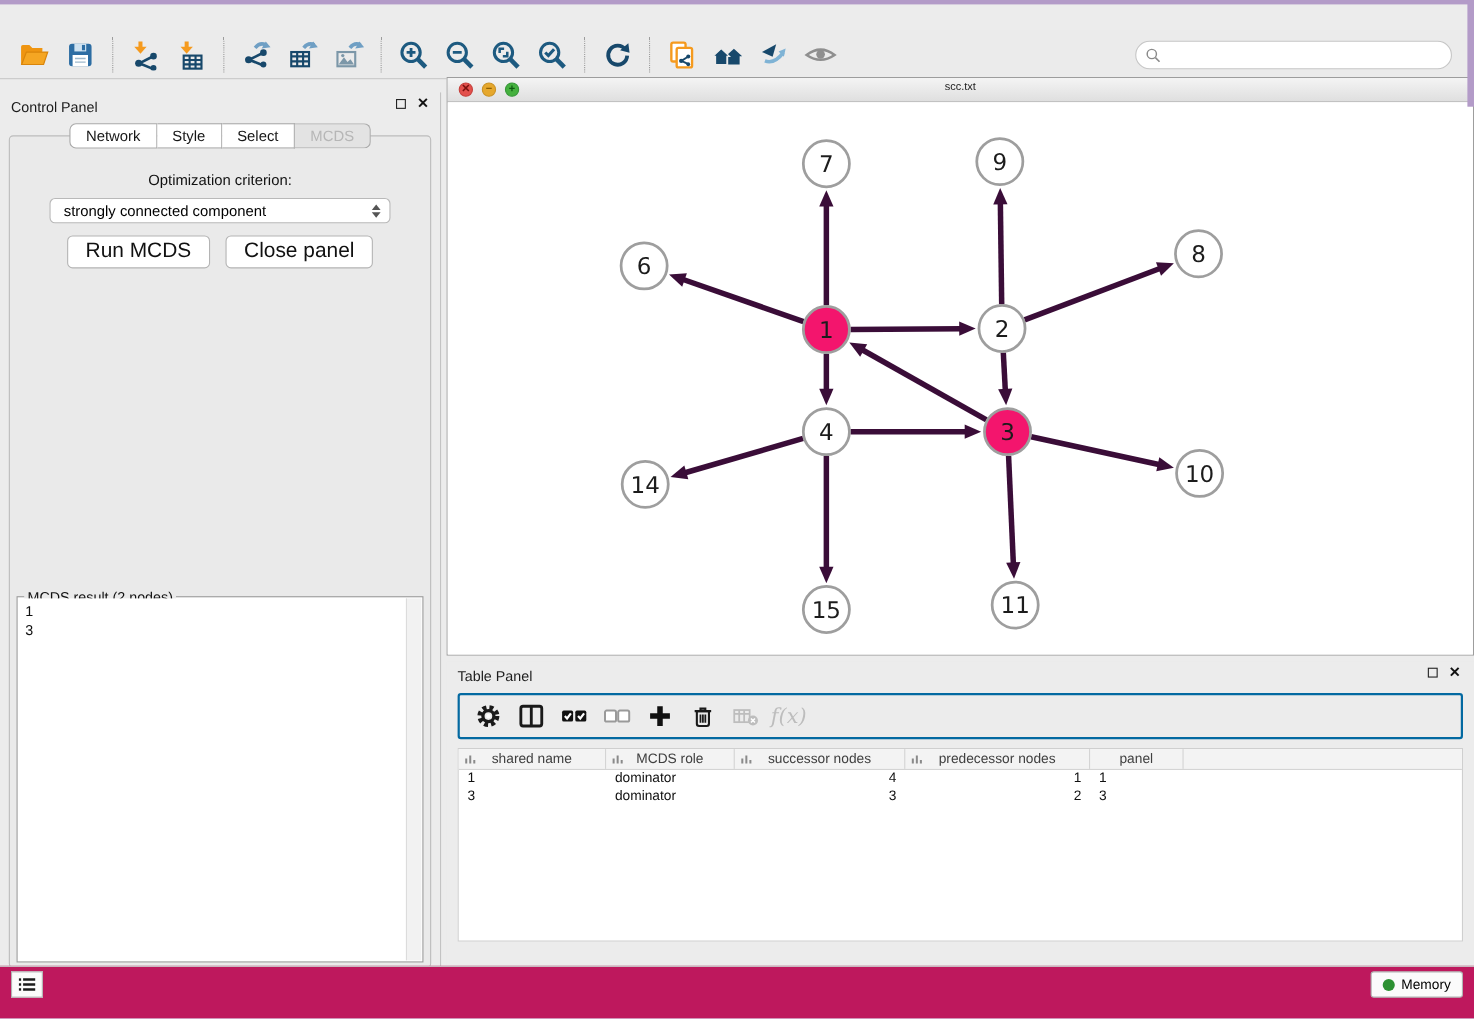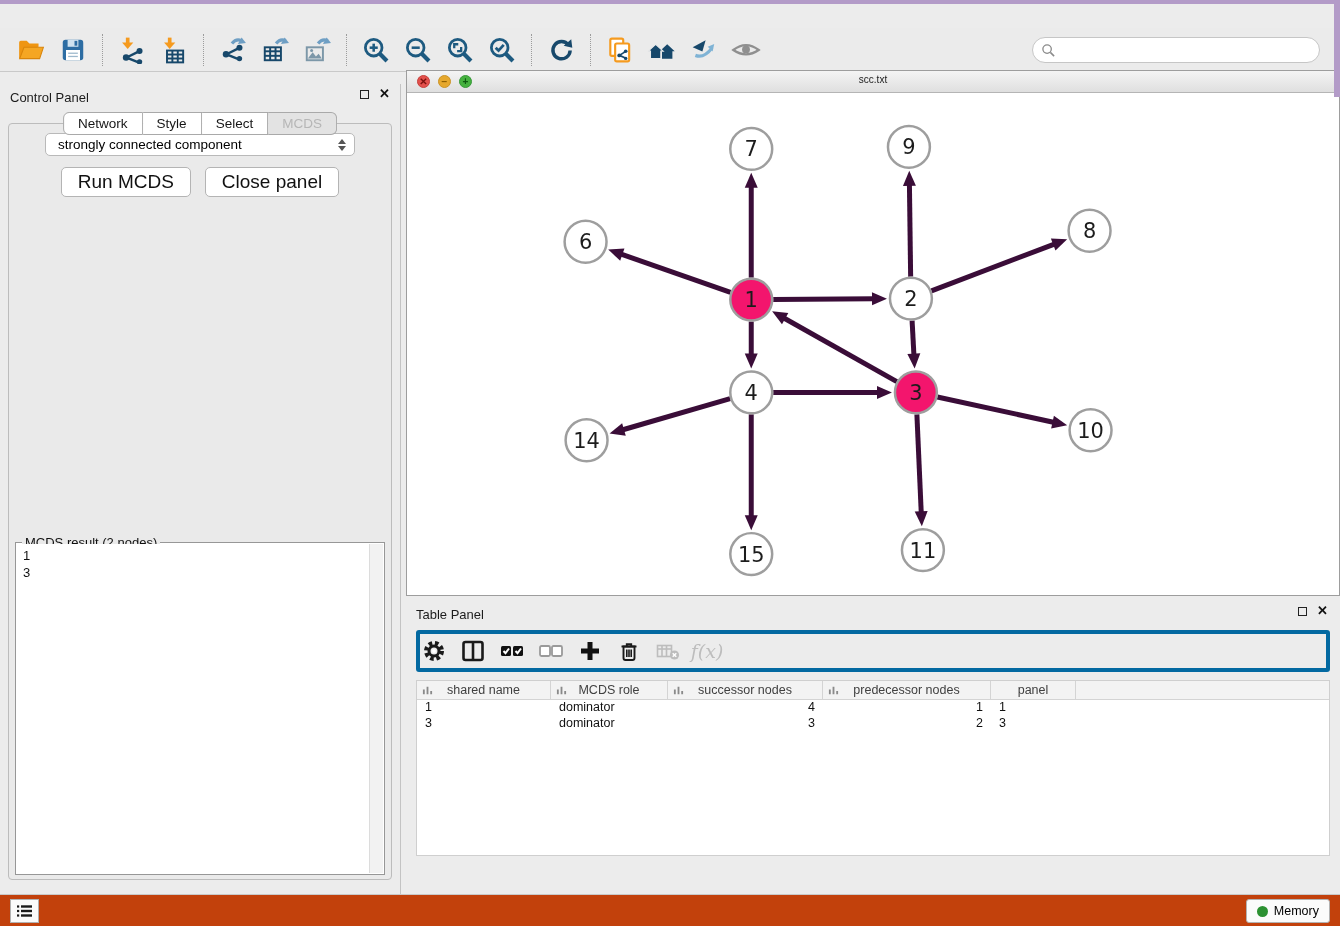--- a/index.html
+++ b/index.html
@@ -56,35 +56,35 @@
   #netwin { position:absolute; left:406px; top:66px; right:0; height:526px; border:1px solid #9d9d9d; background:#fff; }
   #net-titlebar { height:22px; background:linear-gradient(#f4f4f4,#dfdfdf); border-bottom:1px solid #b5b5b5; position:relative; }
   #net-title { position:absolute; left:0; right:0; top:3px; text-align:center; font-size:10px; color:#222; }
   .net-tl { position:absolute; top:4px; display:flex; gap:8px; left:10px; }
   .net-tl .tl { width:13px; height:13px; font-size:10px; font-weight:700; line-height:12px; cursor:pointer; }
   #graph-wrap { position:absolute; left:0; right:0; top:22px; bottom:0; background:#fff; overflow:hidden; }
   #graph-svg { width:100%; height:100%; display:block; }
 
   
   #tpanel { position:absolute; left:406px; top:597px; right:0; height:293px; background:#ececec; }
-  #tp-toolbar { position:absolute; left:10px; right:10px; top:29px; height:42px; border:4px solid #0369a1; border-radius:3px; display:flex; align-items:center; }
+  #tp-toolbar { position:absolute; left:10px; right:10px; top:29px; height:42px; border:2px solid #0369a1; border-radius:3px; display:flex; align-items:center; padding-left:12px; }
   .tpicon { width:28px; height:28px; margin-right:11px; display:flex; align-items:center; justify-content:center; cursor:pointer; }
   .fx-label { font-family:"DejaVu Serif", serif; font-style:italic; font-size:19px; color:#bdbdbd; }
   #tp-table { position:absolute; left:10px; right:10px; top:79px; height:176px; background:#fff; border:1px solid #cfcfcf; }
   .thead { display:flex; height:19px; background:#f3f3f3; border-bottom:1px solid #d4d4d4; }
   .th { position:relative; border-right:1px solid #d4d4d4; font-size:12.5px; color:#404040; display:flex; align-items:center; justify-content:center; }
   .th svg { position:absolute; left:5px; top:4px; }
   .trow { display:flex; height:16px; }
   .tc { font-size:12.5px; color:#111; padding:0 8px; overflow:hidden; white-space:nowrap; }
   .c0 { width:134px; } .c1 { width:117px; } .c2 { width:155px; text-align:right; } .c3 { width:168px; text-align:right; } .c4 { width:85px; }
   #tp-tabs { top:267px; }
   #tp-head-icons { position:absolute; right:12px; top:5px; display:flex; gap:10px; align-items:center; }
 
   
-  #statusbar { position:absolute; left:0; right:0; bottom:0; height:32px; background:#c2410c; border-top:1px solid #c9c9c9; }
+  #statusbar { position:absolute; left:0; right:0; bottom:0; height:48px; background:#be185d; border-top:1px solid #c9c9c9; }
   #list-btn { position:absolute; left:10px; top:4px; width:29px; height:24px; background:#fbfbfb; border:1px solid #b2b2b2; display:flex; align-items:center; justify-content:center; cursor:pointer; }
   #memory-btn { position:absolute; right:10px; top:4px; height:24px; background:#fbfbfb; border:1px solid #b2b2b2; border-radius:3px; display:flex; align-items:center; gap:6px; padding:0 10px; font-size:12.5px; cursor:pointer; }
   #memory-dot { width:11px; height:11px; border-radius:50%; background:#2c9132; }
 
   #purple-right { position:absolute; top:0; right:0; width:6px; height:97px; background:#b39bc8; }
 </style>
 </head>
 <body>
 
 <div id="desktop">
@@ -258,20 +258,21 @@
           <span class="close-x">✕</span>
         </span>
       </div>
       <div class="tabseg" id="cp-tabs">
         <span class="tab">Network</span>
         <span class="tab">Style</span>
         <span class="tab">Select</span>
         <span class="tab active">MCDS</span>
       </div>
       <div id="cp-body">
+        <div id="opt-label">Optimization criterion:</div>
         <div id="opt-select">
           <span class="sel-text">strongly connected component</span>
           <span class="spin">
               <i class="up"></i>
               <i class="dn"></i>
             </span>
         </div>
         <div id="cp-buttons">
           <button class="btn">Run MCDS</button>
           <button class="btn">Close panel</button>

